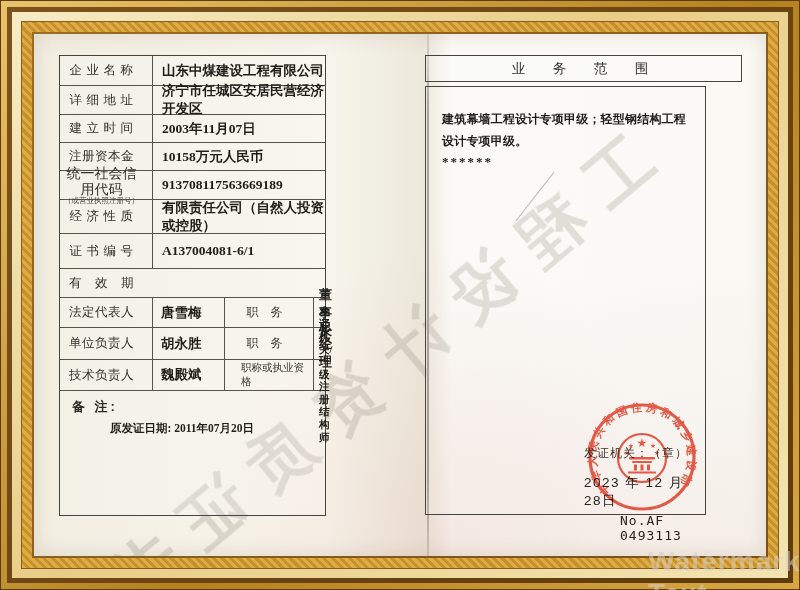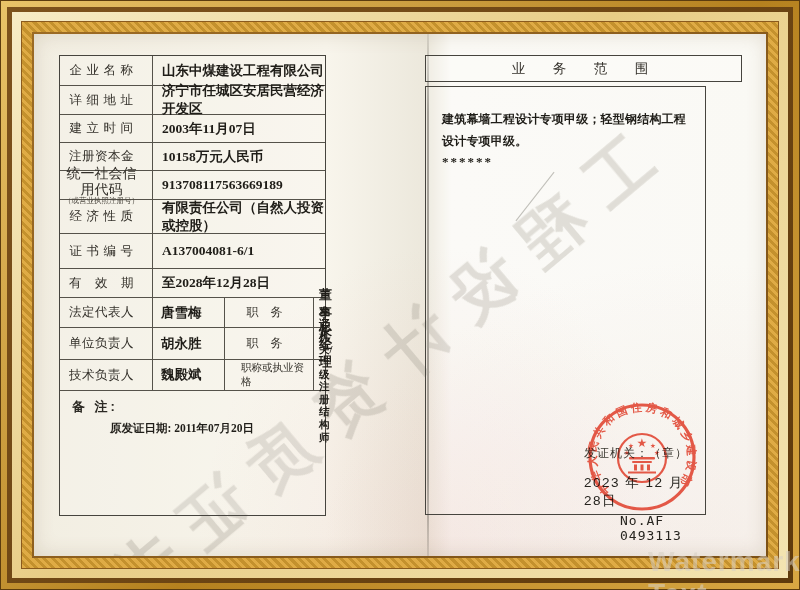--- a/index.html
+++ b/index.html
@@ -143,21 +143,20 @@
                   <div class="cell val">有限责任公司（自然人投资或控股）</div>
                 </div>
 
                 <div class="trow" style="height:35px">
                   <div class="cell lab">证 书 编 号</div>
                   <div class="cell val">A137004081-6/1</div>
                 </div>
 
                 <div class="trow" style="height:29px">
                   <div class="cell lab">有　效　期</div>
-                  <div class="cell val">至2028年12月28日</div>
                 </div>
 
                 <div class="trow" style="height:30px">
                   <div class="cell lab">法定代表人</div>
                   <div class="cell val c-name">唐雪梅</div>
                   <div class="cell c-role">职　务</div>
                   <div class="cell val c-roleval">董事长</div>
                 </div>
 
                 <div class="trow" style="height:32px">

